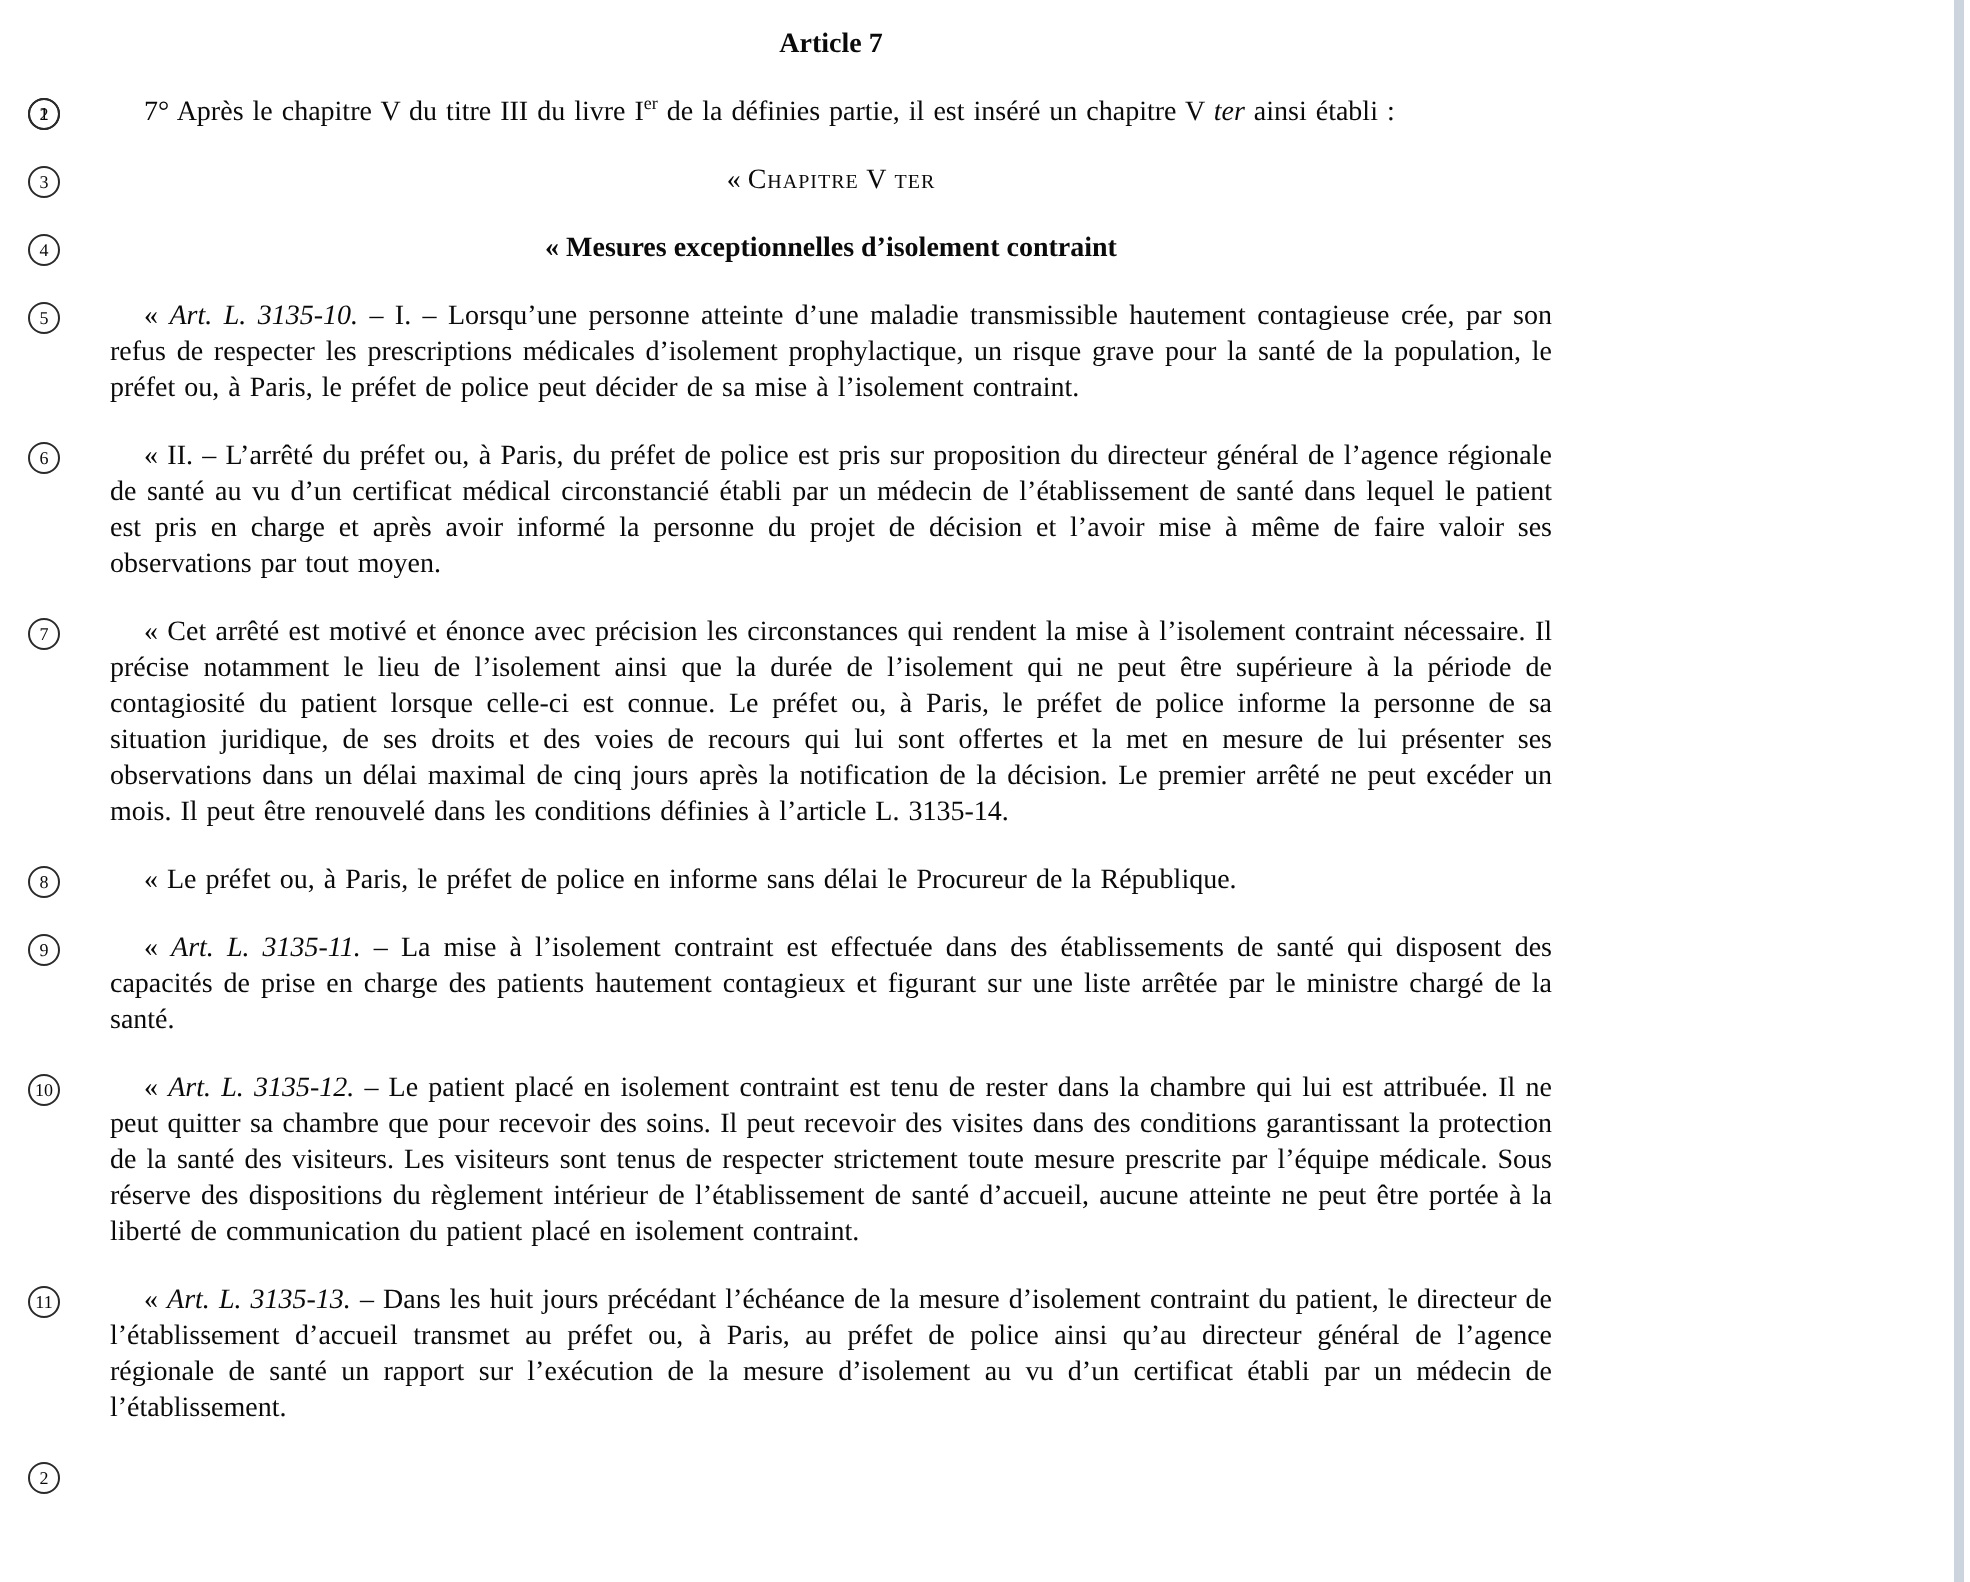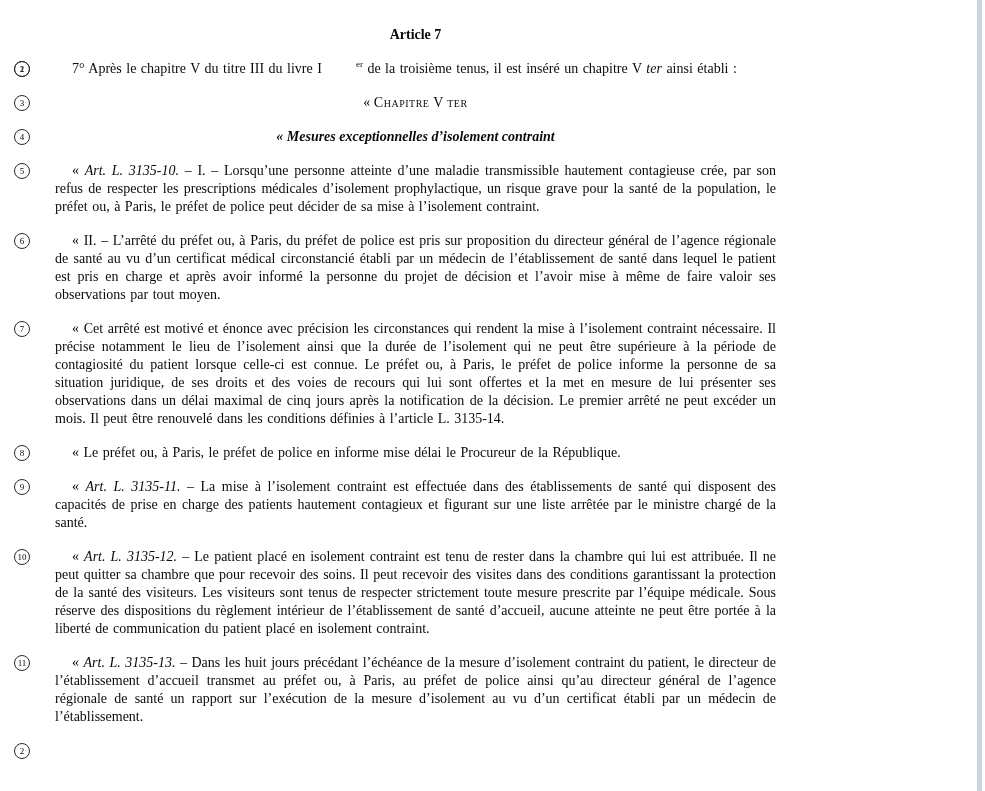--- a/index.html
+++ b/index.html
@@ -12,21 +12,21 @@
   }
   body {
     font-family: "Liberation Serif", "DejaVu Serif", serif;
     font-size: 14px;
     color: #0a0a0a;
     position: relative;
   }
   .doc {
     position: absolute;
     left: 55px;
-    top: 12px;
+    top: 0;
     width: 721px;
   }
   .title {
     margin: 14px 0 0 0;
     text-align: center;
     font-weight: bold;
     line-height: 18px;
   }
   .para {
     position: relative;
@@ -50,22 +50,22 @@
     border: 1px solid #2a2a2a;
     border-radius: 50%;
     font-size: 9px;
     line-height: 14px;
     text-align: center;
     text-indent: 0;
     letter-spacing: 0;
     word-spacing: normal;
   }
   .s-i   { font-style: italic; }
-  .s-bi  { font-style: italic; font-weight: bold; }
-  .s-sup { font-size: 9px; vertical-align: super; line-height: 0; margin-left: 34px; }
+  .s-bi  { font-weight: bold; }
+  .s-sup { font-size: 9px; vertical-align: super; line-height: 0; }
   .s-isc { font-variant: small-caps; letter-spacing: 0.5px; }
   .s-sc  { font-variant: small-caps; letter-spacing: 0.5px; }
   .scrollbar-track {
     position: absolute;
     right: 3px;
     top: 0;
     width: 5px;
     height: 791px;
     background: #ccd5de;
   }
@@ -73,39 +73,39 @@
 </head>
 <body>
 
 <div class="doc">
   <div class="title">Article 7</div>
   <div>
       <div class="para">
     <span class="lnum">1</span>
   </div>
       <div class="para">
-    <span class="lnum">2</span><span class="ptext"><span>7° Après le chapitre V du titre III du livre I</span><span class="s-sup">er</span><span> de la troisième tenus, il est inséré un chapitre V </span><span class="s-i">ter</span><span> ainsi établi :</span></span>
+    <span class="lnum">2</span><span class="ptext"><span>7° Après le chapitre V du titre III du livre I</span><span class="s-sup">er</span><span> de la définies partie, il est inséré un chapitre V </span><span class="s-i">ter</span><span> ainsi établi :</span></span>
   </div>
       <div class="para center">
     <span class="lnum">3</span><span class="ptext"><span>« </span><span class="s-isc">Chapitre V</span><span> </span><span class="s-sc">ter</span></span>
   </div>
       <div class="para center">
     <span class="lnum">4</span><span class="ptext"><span class="s-bi">« Mesures exceptionnelles d’isolement contraint</span></span>
   </div>
       <div class="para">
     <span class="lnum">5</span><span class="ptext"><span>« </span><span class="s-i">Art. L. 3135-10.</span><span> – I. – Lorsqu’une personne atteinte d’une maladie transmissible hautement contagieuse crée, par son refus de respecter les prescriptions médicales d’isolement prophylactique, un risque grave pour la santé de la population, le préfet ou, à Paris, le préfet de police peut décider de sa mise à l’isolement contraint.</span></span>
   </div>
       <div class="para">
     <span class="lnum">6</span><span class="ptext"><span>« II. – L’arrêté du préfet ou, à Paris, du préfet de police est pris sur proposition du directeur général de l’agence régionale de santé au vu d’un certificat médical circonstancié établi par un médecin de l’établissement de santé dans lequel le patient est pris en charge et après avoir informé la personne du projet de décision et l’avoir mise à même de faire valoir ses observations par tout moyen.</span></span>
   </div>
       <div class="para">
     <span class="lnum">7</span><span class="ptext"><span>« Cet arrêté est motivé et énonce avec précision les circonstances qui rendent la mise à l’isolement contraint nécessaire. Il précise notamment le lieu de l’isolement ainsi que la durée de l’isolement qui ne peut être supérieure à la période de contagiosité du patient lorsque celle-ci est connue. Le préfet ou, à Paris, le préfet de police informe la personne de sa situation juridique, de ses droits et des voies de recours qui lui sont offertes et la met en mesure de lui présenter ses observations dans un délai maximal de cinq jours après la notification de la décision. Le premier arrêté ne peut excéder un mois. Il peut être renouvelé dans les conditions définies à l’article L. 3135-14.</span></span>
   </div>
       <div class="para">
-    <span class="lnum">8</span><span class="ptext"><span>« Le préfet ou, à Paris, le préfet de police en informe mise délai le Procureur de la République.</span></span>
+    <span class="lnum">8</span><span class="ptext"><span>« Le préfet ou, à Paris, le préfet de police en informe sans délai le Procureur de la République.</span></span>
   </div>
       <div class="para">
     <span class="lnum">9</span><span class="ptext"><span>« </span><span class="s-i">Art. L. 3135-11.</span><span> – La mise à l’isolement contraint est effectuée dans des établissements de santé qui disposent des capacités de prise en charge des patients hautement contagieux et figurant sur une liste arrêtée par le ministre chargé de la santé.</span></span>
   </div>
       <div class="para">
     <span class="lnum">10</span><span class="ptext"><span>« </span><span class="s-i">Art. L. 3135-12.</span><span> – Le patient placé en isolement contraint est tenu de rester dans la chambre qui lui est attribuée. Il ne peut quitter sa chambre que pour recevoir des soins. Il peut recevoir des visites dans des conditions garantissant la protection de la santé des visiteurs. Les visiteurs sont tenus de respecter strictement toute mesure prescrite par l’équipe médicale. Sous réserve des dispositions du règlement intérieur de l’établissement de santé d’accueil, aucune atteinte ne peut être portée à la liberté de communication du patient placé en isolement contraint.</span></span>
   </div>
       <div class="para">
     <span class="lnum">11</span><span class="ptext"><span>« </span><span class="s-i">Art. L. 3135-13.</span><span> – Dans les huit jours précédant l’échéance de la mesure d’isolement contraint du patient, le directeur de l’établissement d’accueil transmet au préfet ou, à Paris, au préfet de police ainsi qu’au directeur général de l’agence régionale de santé un rapport sur l’exécution de la mesure d’isolement au vu d’un certificat établi par un médecin de l’établissement.</span></span>
   </div>

